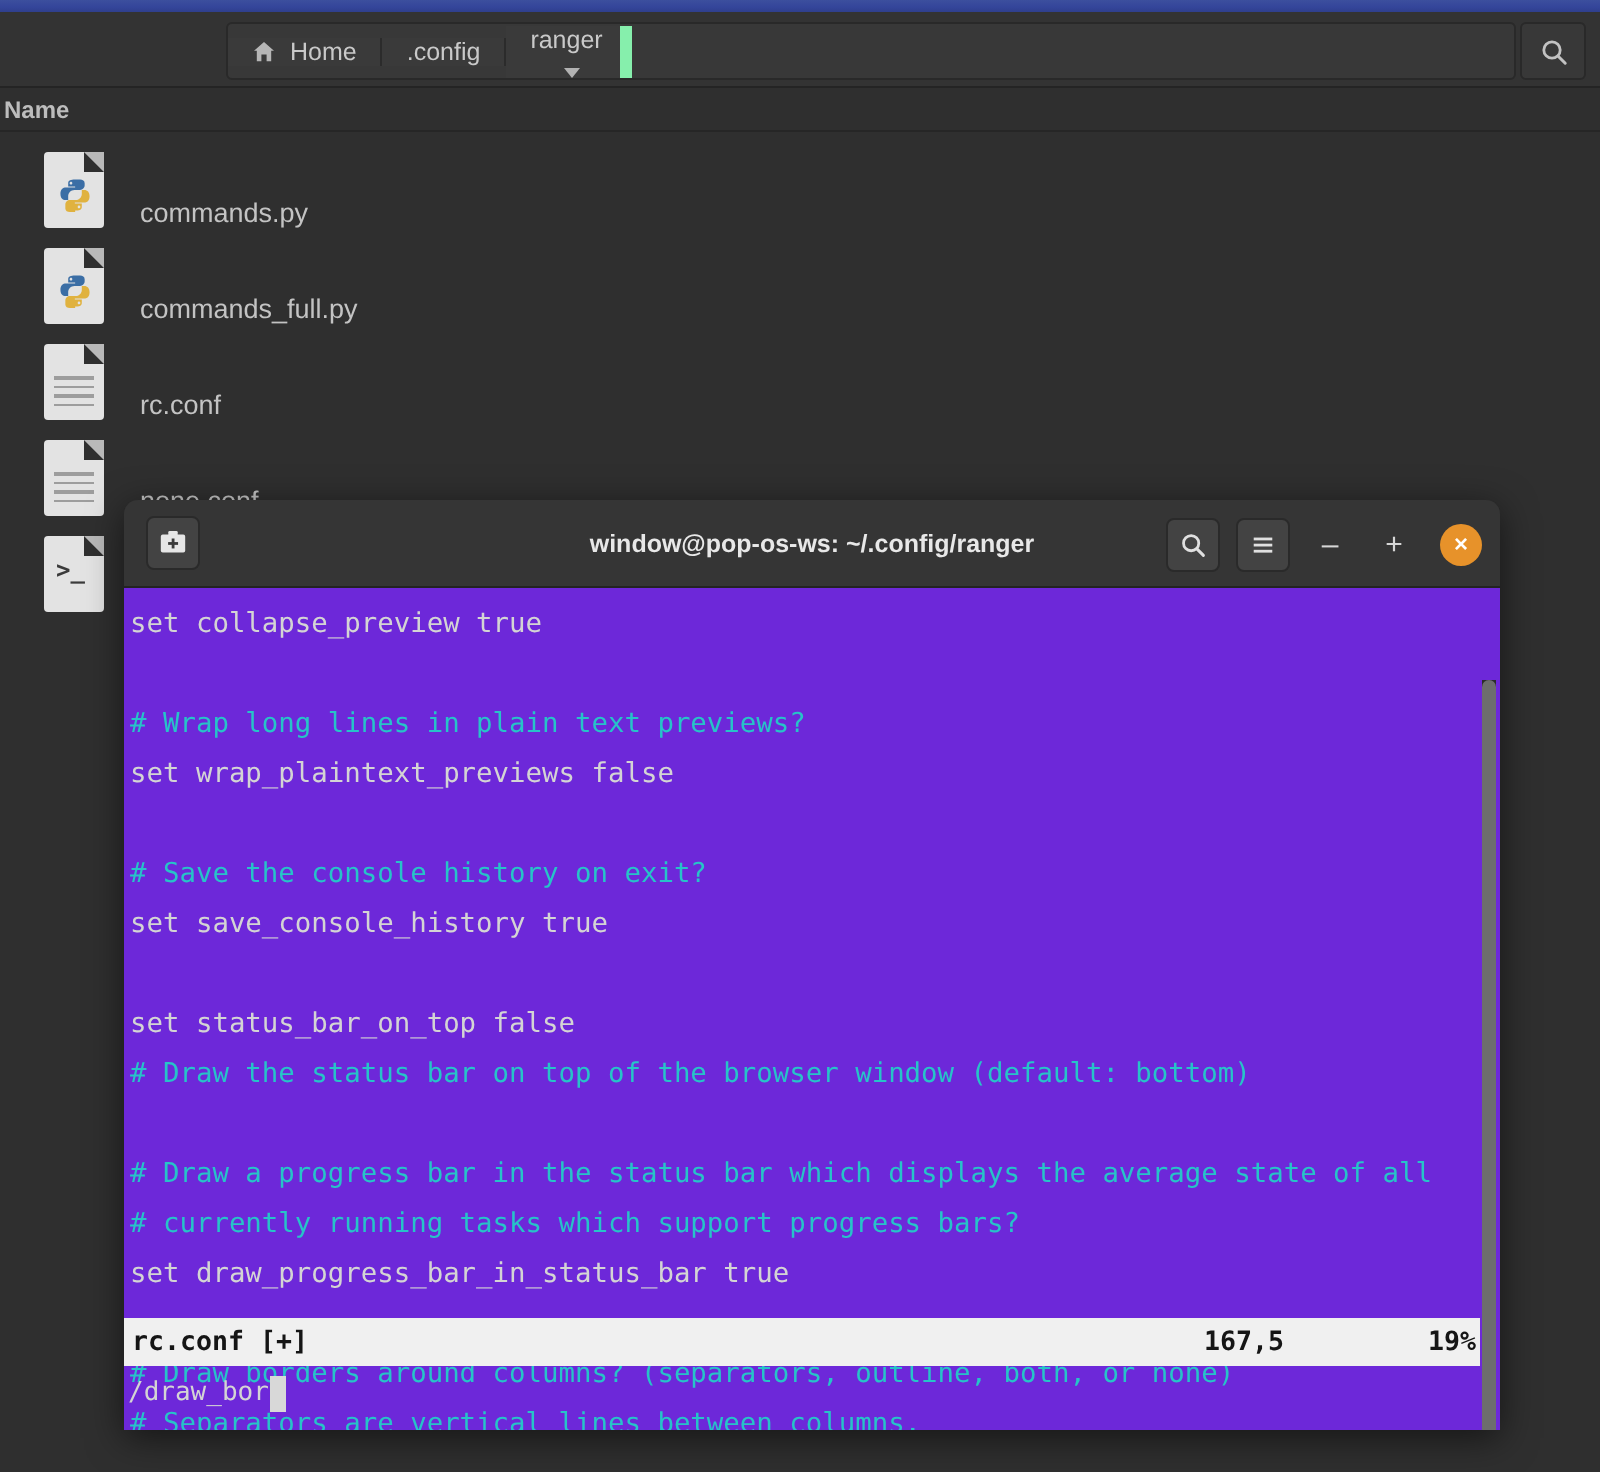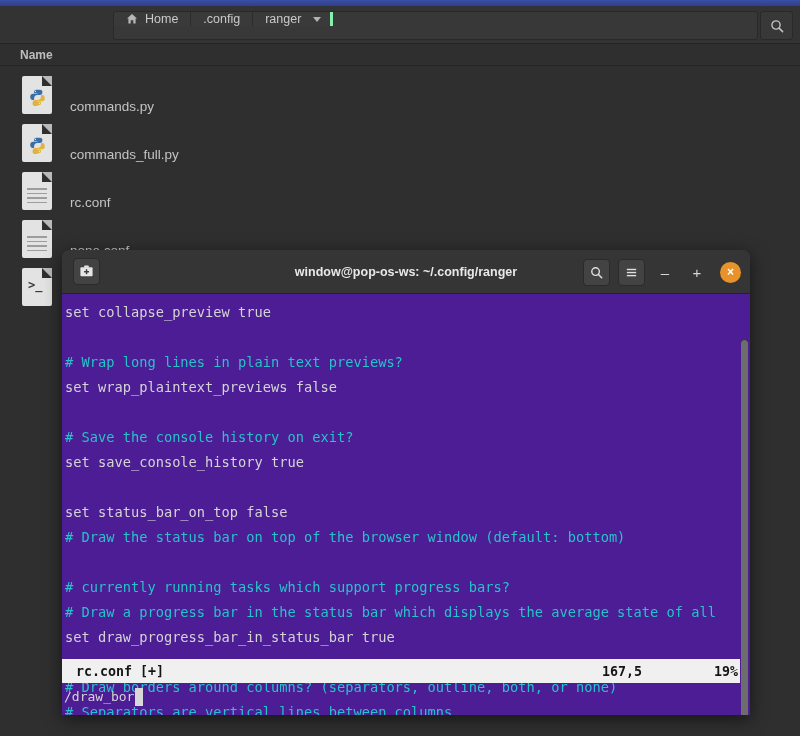--- a/index.html
+++ b/index.html
@@ -37,38 +37,38 @@
     align-items: center;
   }
 
   
   #breadcrumb {
     position: absolute;
     left: 113px; top: 5px;
     height: 29px;
     width: 645px;
     display: flex;
-    align-items: flex-start;
+    align-items: center;
     background: #383838;
     border: 1px solid #292929;
     border-radius: 3px;
     overflow: hidden;
   }
   .crumb {
     display: flex;
     align-items: center;
     gap: 7px;
     padding: 0 12px;
     color: #c9c9c9;
     font-size: 12.5px;
     border-right: 1px solid #2b2b2b;
     white-space: nowrap;
     background: #3a3a3a;
   }
-  .crumb.last { border-right: 3px solid #86efac; padding-right: 9px; }
+  .crumb.last { border-right: 6px solid #86efac; padding-right: 9px; flex-direction: column; }
   .crumb-filler { flex: 1; background: #353535; }
 
   .home-glyph { display: inline-block; width: 12px; height: 12px; position: relative; }
   .home-glyph svg { display: block; }
 
   .chevron {
     width: 0; height: 0;
     border-left: 4px solid transparent;
     border-right: 4px solid transparent;
     border-top: 5px solid #b2b2b2;
@@ -87,21 +87,21 @@
 
   
   #fm-column-header {
     height: 22px;
     background: #2f2f2f;
     border-bottom: 1px solid #262626;
     display: flex;
     align-items: center;
   }
   #fm-column-header .col-name {
-    padding-left: 20px;
+    padding-left: 2px;
     color: #bdbdbd;
     font-size: 12px;
     font-weight: bold;
   }
 
   
   #file-list {
     position: relative;
     background: #2f2f2f;
     height: 668px;
@@ -207,21 +207,21 @@
     color: #ffffff;
     display: flex; align-items: center; justify-content: center;
     font-size: 12px; font-weight: bold;
     margin-left: 3px;
   }
 
   
   #term-body {
     position: relative;
     height: 421px;
-    background: #4c1d95;
+    background: #6d28d9;
     padding: 6px 0 0 0;
     font-family: "DejaVu Sans Mono", monospace;
     font-size: 13.7px;
     line-height: 25px;
     overflow: hidden;
   }
   .tline {
     white-space: pre;
     padding-left: 2px;
     color: #d4d4d4;
@@ -238,21 +238,21 @@
     left: 0; right: 10px;
     bottom: 32px;
     height: 24px;
     background: #f0f0f0;
     color: #151515;
     font-family: "DejaVu Sans Mono", monospace;
     font-size: 13.3px;
     font-weight: bold;
     display: flex;
     align-items: center;
-    padding-left: 14px;
+    padding-left: 4px;
   }
   #vim-status .filename { flex: none; }
   #vim-status .spacer { flex: 1; }
   #vim-status .ruler { margin-right: 72px; }
   #vim-status .percent { margin-right: 2px; }
 
   #vim-cmdline {
     position: absolute;
     left: 0; right: 10px;
     bottom: 6px;
@@ -442,22 +442,22 @@
       <div class="tline blank"> </div>
       <div class="tline comment"># Wrap long lines in plain text previews?</div>
       <div class="tline">set wrap_plaintext_previews false</div>
       <div class="tline blank"> </div>
       <div class="tline comment"># Save the console history on exit?</div>
       <div class="tline">set save_console_history true</div>
       <div class="tline blank"> </div>
       <div class="tline">set status_bar_on_top false</div>
       <div class="tline comment"># Draw the status bar on top of the browser window (default: bottom)</div>
       <div class="tline blank"> </div>
+      <div class="tline comment"># Draw a progress bar in the status bar which displays the average state of all</div>
       <div class="tline comment"># currently running tasks which support progress bars?</div>
-      <div class="tline comment"># Draw a progress bar in the status bar which displays the average state of all</div>
       <div class="tline">set draw_progress_bar_in_status_bar true</div>
       <div class="tline blank"> </div>
       <div class="tline comment"># Draw borders around columns? (separators, outline, both, or none)</div>
       <div class="tline comment"># Separators are vertical lines between columns.</div>
 
     </div>
 
     <div id="vim-status">
       <span class="filename">rc.conf [+]</span>
       <span class="spacer"></span>

